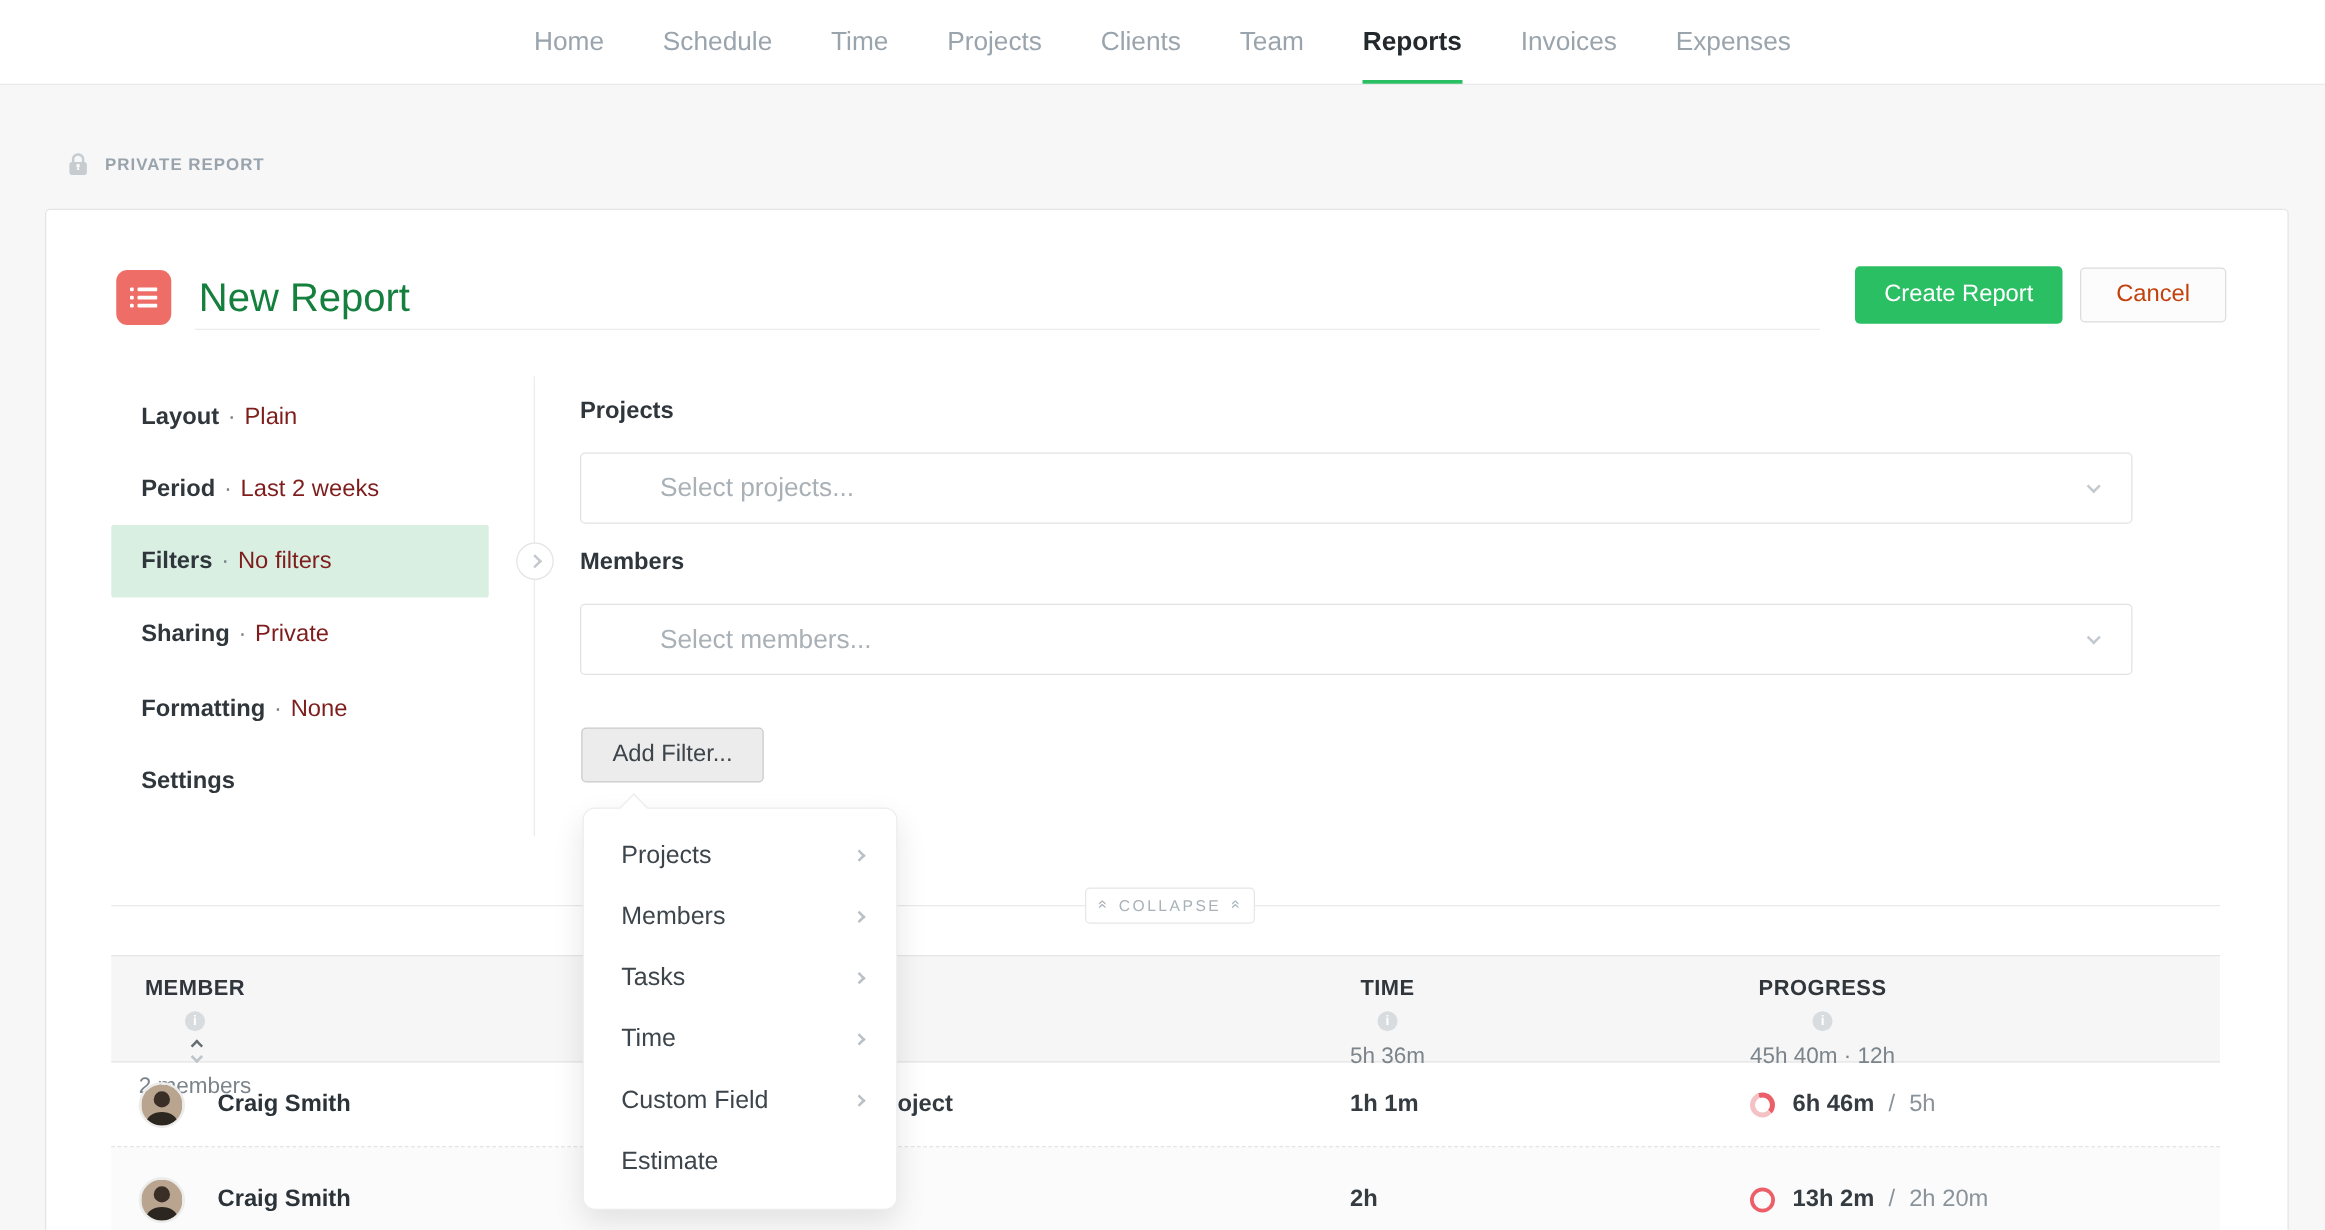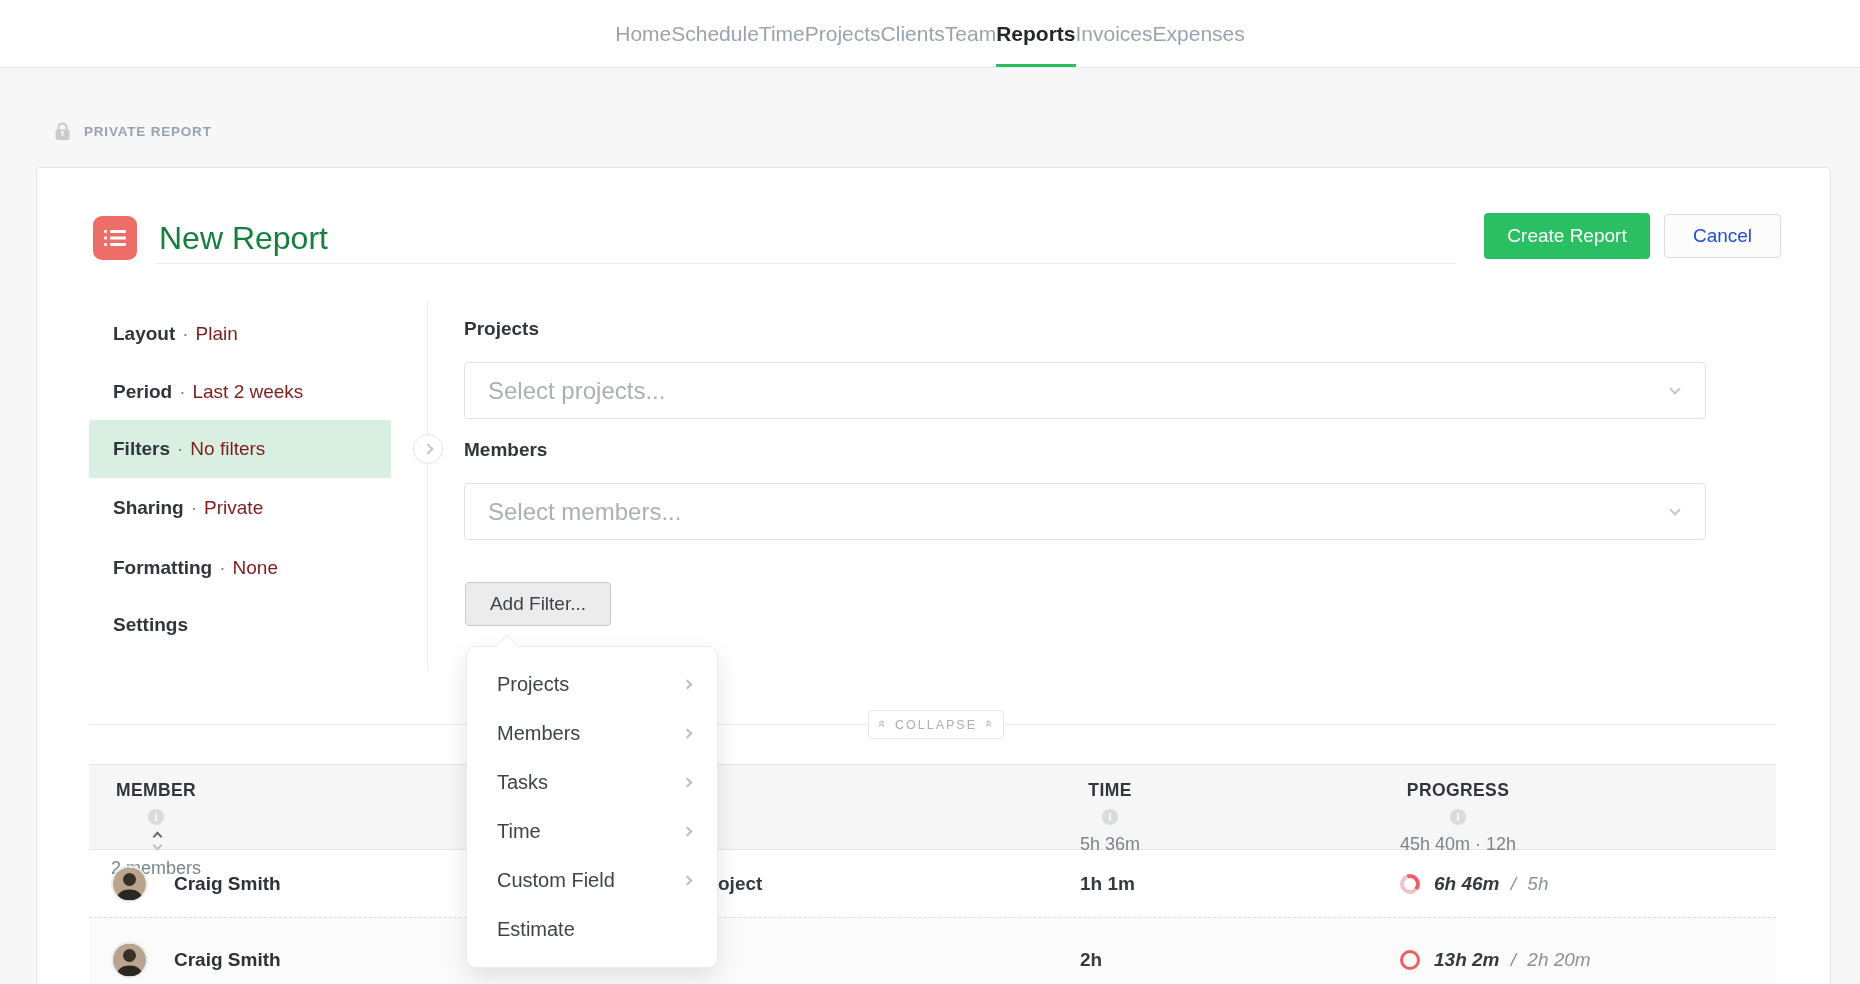--- a/index.html
+++ b/index.html
@@ -8,21 +8,21 @@
     --line:#e6e6e6;
   }
   *{margin:0;padding:0;box-sizing:border-box;}
   html,body{width:1860px;height:984px;}
   body{font-family:"Liberation Sans",sans-serif;background:#f7f7f8;color:var(--ink);}
   #screen{position:relative;width:1860px;height:984px;overflow:hidden;}
 
   
   .topnav{position:absolute;left:0;top:0;width:1860px;height:68px;background:#fff;
     border-bottom:1px solid #e9e9e9;display:flex;justify-content:center;}
-  .topnav-inner{display:flex;height:100%;}
+  .topnav-inner{display:flex;gap:47px;height:100%;}
   .nav-item{display:flex;align-items:center;height:100%;font-size:21px;color:var(--muted);
     cursor:pointer;border-bottom:3px solid transparent;padding-top:3px;}
   .nav-item.active{color:#23282d;font-weight:700;border-bottom-color:var(--accent-green);}
 
   
   .private-row{position:absolute;left:55px;top:122px;display:flex;align-items:center;gap:14px;justify-content:space-between;}
   .lock-icon{width:15px;height:19px;display:inline-block;}
   .private-label{font-size:13.5px;font-weight:600;letter-spacing:.8px;color:#99a3ab;}
 
   
@@ -33,21 +33,21 @@
     background:var(--brand-red);display:flex;align-items:center;justify-content:center;}
   .report-title{position:absolute;left:122px;top:48px;height:44px;line-height:44px;
     font-size:32px;color:#15803d;}
   .title-underline{position:absolute;left:119px;top:95px;width:1300px;height:1px;background:#ececec;}
 
   .btn{display:flex;align-items:center;justify-content:center;border-radius:4px;
     font-size:19px;cursor:pointer;}
   .btn-create{position:absolute;left:1447px;top:45px;width:166px;height:46px;
     background:var(--accent-green);color:#fff;}
   .btn-cancel{position:absolute;left:1627px;top:46px;width:117px;height:44px;
-    background:#fcfcfc;border:1px solid #dcdcdc;color:#1d4ed8;}
+    background:#fcfcfc;border:1px solid #dcdcdc;color:#c2410c;}
 
   
   .side-item{position:absolute;left:52px;width:302px;height:58px;display:flex;align-items:center;
     padding-left:24px;font-size:19px;cursor:pointer;border-radius:2px;}
   .side-item .lbl{font-weight:700;color:#2f363c;}
   .side-item .sep{color:#7a8289;margin:0 7px;}
   .side-item .val{color:#7f1d1d;}
   .side-item.active{background:var(--highlight-green);}
 
   .v-divider{position:absolute;left:390px;top:133px;width:1px;height:368px;background:#ececec;}
@@ -55,21 +55,21 @@
     background:#fff;border:1px solid #e4e4e4;display:flex;align-items:center;justify-content:center;}
   .chev{display:inline-block;width:8px;height:8px;border-right:2px solid #c3c9ce;
     border-bottom:2px solid #c3c9ce;transform:rotate(-45deg);}
   .chev-down{transform:rotate(45deg);margin-top:-4px;}
 
   
   .form-label{position:absolute;left:427px;font-size:19px;font-weight:600;color:#2f363c;}
   .select-box{position:absolute;left:427px;width:1242px;height:57px;background:#fff;
     border:1px solid #e2e2e2;border-radius:4px;display:flex;align-items:center;
     padding:0 26px 0 23px;cursor:pointer;}
-  .select-box .placeholder{font-size:24px;color:#a9b0b6;flex:1;}
+  .select-box .placeholder{font-size:21px;color:#a9b0b6;flex:1;margin-left:40px;}
   .btn-addfilter{position:absolute;left:428px;top:414px;width:146px;height:44px;
     background:#ececec;border:1px solid #c9c9c9;color:#3d444a;}
 
   
   .filter-menu{position:absolute;left:429px;top:478px;width:252px;background:#fff;
     border:1px solid #ececec;border-radius:10px;box-shadow:0 10px 24px rgba(0,0,0,.10);
     padding:13px 0;z-index:50;}
   .filter-caret{position:absolute;left:32px;top:-9px;width:16px;height:16px;background:#fff;
     border-left:1px solid #ececec;border-top:1px solid #ececec;transform:rotate(45deg);}
   .menu-item{height:49px;display:flex;align-items:center;padding:0 26px 0 30px;
@@ -107,21 +107,21 @@
     flex:0 0 auto;}
   .member-name{font-size:19px;font-weight:600;color:#2b3238;}
   .cell-project{left:629px;font-size:19px;font-weight:600;color:#343b41;}
   .cell-time{left:991px;font-size:19px;font-weight:600;color:#343b41;}
   .cell-progress{left:1311px;gap:14px;}
   .ring{width:20px;height:20px;border-radius:50%;position:relative;flex:0 0 auto;}
   .ring-partial{background:conic-gradient(from -20deg,var(--ring-red) 0 150deg,#f4c2c5 150deg 360deg);}
   .ring-partial::after{content:"";position:absolute;left:4px;top:4px;width:12px;height:12px;
     border-radius:50%;background:#fff;}
   .ring-full{border:3.5px solid var(--ring-red);}
-  .prog-text{font-size:19px;font-style:italic;}
+  .prog-text{font-size:19px;}
   .prog-val{font-weight:700;color:#343b41;}
   .prog-sep{color:#8a939a;margin:0 6px;}
   .prog-total{color:#8a939a;}
 </style>
 </head>
 <body>
 
 <div id="screen">
 
   <div class="topnav">

